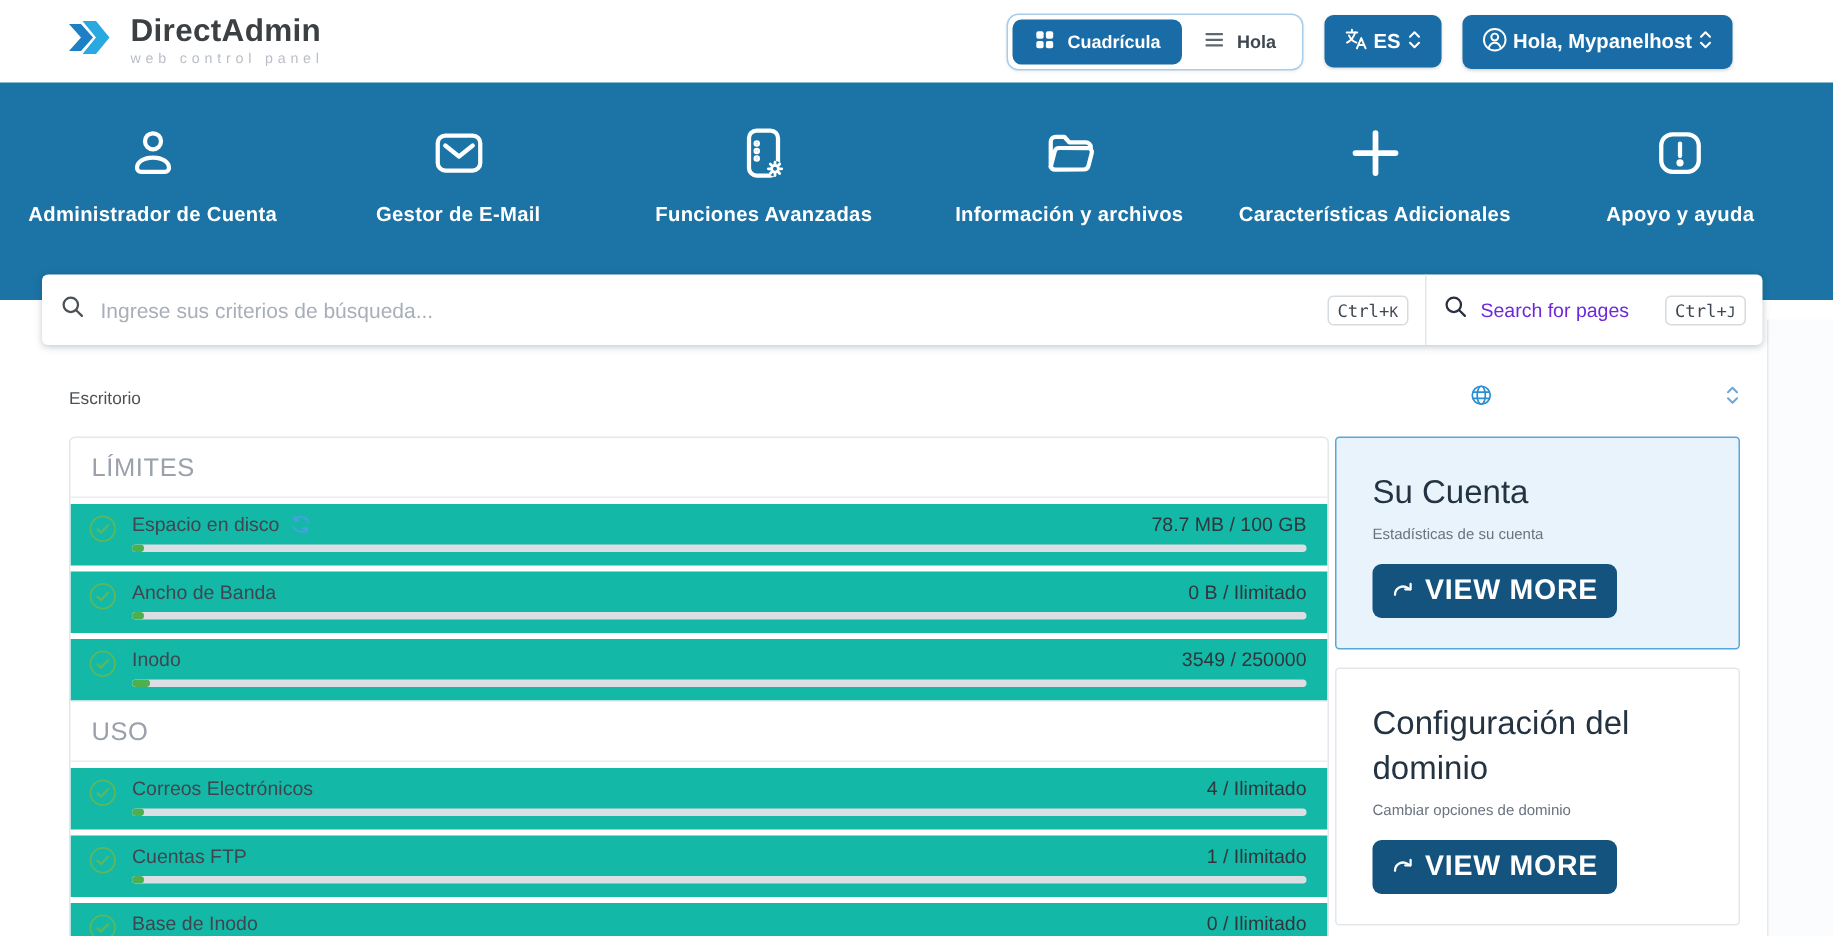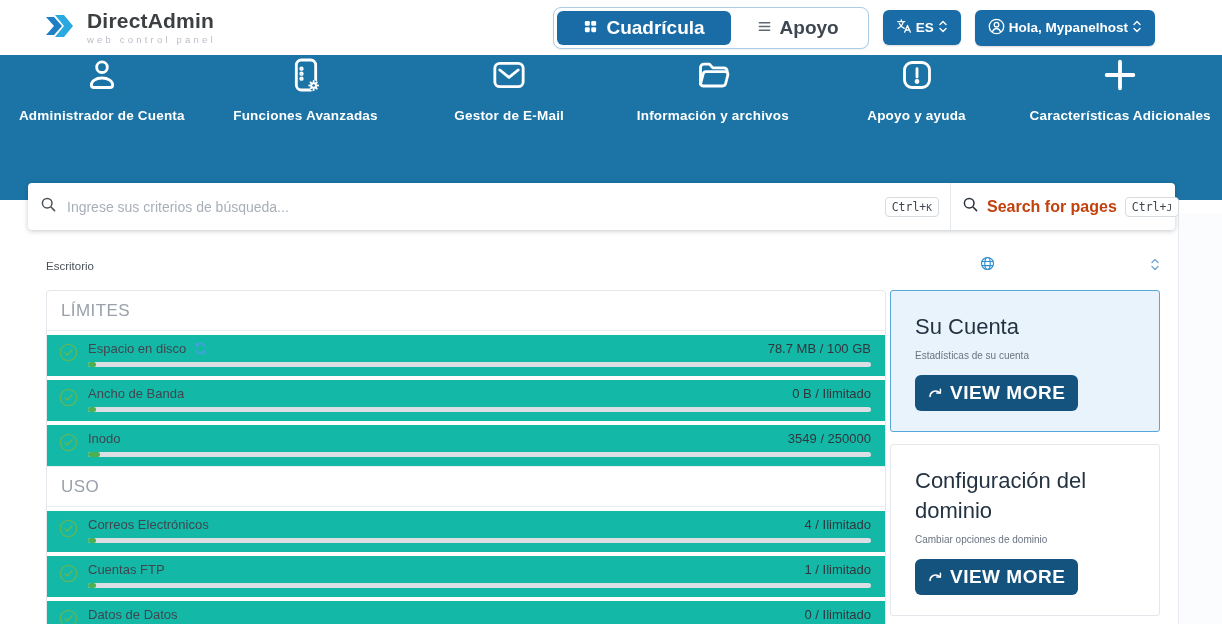--- a/index.html
+++ b/index.html
@@ -15,39 +15,39 @@
   html,body{width:1222px;height:624px;overflow:hidden;}
   body{font-family:"Liberation Sans",sans-serif;background:#fff;position:relative;}
 
   
   .topbar{height:55px;display:flex;align-items:center;padding:0 67px 0 40px;background:#fff;}
   .logo{display:flex;align-items:center;gap:9px;cursor:pointer;}
   .logo-text .t1{font-size:21px;font-weight:bold;color:#3c4043;letter-spacing:.2px;line-height:1;}
   .logo-text .t2{font-size:9.5px;color:#b9bfc6;letter-spacing:3.2px;margin-top:3px;}
   .top-controls{margin-left:auto;display:flex;align-items:center;gap:14px;}
   .seg-group{display:flex;align-items:center;border:1px solid #a9cce9;border-radius:8px;padding:3px;background:#fff;box-shadow:0 1px 2px rgba(0,0,0,.06);}
-  .seg{display:flex;align-items:center;gap:8px;font-size:19px;font-weight:600;padding:6px 26px;border-radius:6px;cursor:pointer;border:none;background:transparent;color:#3e4751;font-family:inherit;}
+  .seg{display:flex;align-items:center;gap:8px;font-size:12px;font-weight:600;padding:6px 14px;border-radius:6px;cursor:pointer;border:none;background:transparent;color:#3e4751;font-family:inherit;}
   .seg.active{background:var(--button-blue);color:#fff;}
   .pill-btn{display:flex;align-items:center;gap:4px;background:var(--button-blue);color:#fff;font-size:13.5px;font-weight:600;padding:8px 13px;border-radius:6px;border:none;cursor:pointer;font-family:inherit;box-shadow:0 1px 2px rgba(0,0,0,.15);}
 
   
   .band{height:145px;background:var(--band-blue);display:flex;align-items:flex-start;}
-  .nav-item{flex:1;text-align:center;cursor:pointer;color:#fff;}
+  .nav-item{flex:1;text-align:center;padding-top:27px;cursor:pointer;color:#fff;}
   .nav-item .nicon{height:40px;display:flex;align-items:center;justify-content:center;margin-bottom:13px;}
   .nav-item .nlabel{font-size:13.5px;font-weight:600;letter-spacing:.2px;}
 
   
   .search-panel{position:relative;z-index:5;margin:-17px 47px 0 28px;height:47px;background:#fff;border-radius:4px;box-shadow:0 1px 5px rgba(20,40,60,.25);display:flex;align-items:stretch;}
   .search-left{flex:1;display:flex;align-items:center;gap:10px;padding:0 11px 0 12px;}
   .search-left input{flex:1;border:none;outline:none;font-size:14px;color:#333;font-family:inherit;background:transparent;}
   .search-left input::placeholder{color:#a8afb8;}
   .kbd{display:flex;align-items:baseline;border:1px solid #d6dbe0;border-radius:4px;padding:2px 6px;font-family:"DejaVu Sans Mono",monospace;font-size:11.5px;color:#3e4751;background:#fff;white-space:nowrap;}
   .kbd .key{font-size:9.5px;}
   .search-right{width:225px;border-left:1px solid #e4e7ea;display:flex;align-items:center;gap:8px;padding:0 11px;cursor:pointer;}
-  .search-right .sp-label{font-size:16px;color:#c2410c;white-space:nowrap;font-weight:bold;}
+  .search-right .sp-label{font-size:13px;color:#6d28d9;white-space:nowrap;}
 
   
   .crumb-row{display:flex;align-items:center;padding:24px 62px 9px 46px;}
   .crumb{font-size:11.5px;color:#4a5157;cursor:pointer;}
   .domain-select{margin-left:auto;width:180px;display:flex;align-items:center;cursor:pointer;padding:2px 0;}
   .domain-select .dval{flex:1;font-size:12px;color:#c9cfd6;padding:0 8px;}
 
   
   .main{display:flex;align-items:flex-start;padding:4px 62px 0 46px;gap:4px;}
   .stats-card{flex:1;border:1px solid #e3e6ea;border-radius:4px;background:#fff;overflow:hidden;}
@@ -104,21 +104,21 @@
           </svg>
         </span>
         <span>Cuadrícula</span>
       </button>
       <button class="seg">
         <span>
           <svg width="15" height="15" viewBox="0 0 16 16" fill="none" stroke="#5f6771" stroke-width="1.6" stroke-linecap="round">
             <path d="M2.5 4h11M2.5 8h11M2.5 12h11"></path>
           </svg>
         </span>
-        <span>Apoyo</span>
+        <span>Hola</span>
       </button>
     </div>
 
     <button class="pill-btn">
       <span>
         <svg width="16" height="16" viewBox="0 0 16 16" fill="none" stroke="#fff" stroke-width="1.3" stroke-linecap="round" stroke-linejoin="round">
           <path d="M1.8 3.6h7M5.3 1.8v1.8"></path>
           <path d="M7.4 3.6c-.8 3-2.8 5.4-5.4 6.8"></path>
           <path d="M3.3 5.6c1 2.4 2.9 4.1 5 4.8"></path>
           <path d="M8.6 14.2l2.9-6.8 2.9 6.8M9.6 12h3.8"></path>
@@ -157,73 +157,73 @@
         <circle cx="12" cy="7.3" r="3.2"></circle>
         <path d="M12 13.8c-3.8 0-6.4 1.9-6.4 4.2 0 .9.7 1.5 1.6 1.5h9.6c.9 0 1.6-.6 1.6-1.5 0-2.3-2.6-4.2-6.4-4.2z"></path>
       </svg>
     </div>
     <div class="nlabel">Administrador de Cuenta</div>
   </div>
 
   <div class="nav-item">
     <div class="nicon">
       <svg width="40" height="40" viewBox="0 0 24 24" fill="none" stroke="#fff" stroke-width="1.7" stroke-linecap="round" stroke-linejoin="round">
+        <rect x="3.5" y="5" width="17" height="14" rx="3"></rect>
+        <path d="M6.5 9l5.5 4.4L17.5 9"></path>
+      </svg>
+    </div>
+    <div class="nlabel">Gestor de E-Mail</div>
+  </div>
+
+  <div class="nav-item">
+    <div class="nicon">
+      <svg width="40" height="40" viewBox="0 0 24 24" fill="none" stroke="#fff" stroke-width="1.7" stroke-linecap="round" stroke-linejoin="round">
         <rect x="6.2" y="3" width="11.6" height="18" rx="3"></rect>
         <circle cx="9.3" cy="8.2" r="0.45" fill="#fff"></circle>
         <circle cx="9.3" cy="11.2" r="0.45" fill="#fff"></circle>
         <circle cx="9.3" cy="14.2" r="0.45" fill="#fff"></circle>
         <circle cx="16.6" cy="18.3" r="3.1" fill="#1b74a5" stroke="none"></circle>
         <circle cx="16.6" cy="18.3" r="1.9" fill="#fff" stroke="none"></circle>
         <circle cx="16.6" cy="18.3" r="0.8" fill="#1b74a5" stroke="none"></circle>
         <g stroke="#fff" stroke-width="1.1">
           <path d="M16.6 15.6v1M16.6 20v1M13.9 18.3h1M18.3 18.3h1M14.7 16.4l.7.7M17.8 19.5l.7.7M18.5 16.4l-.7.7M15.4 19.5l-.7.7"></path>
         </g>
       </svg>
     </div>
     <div class="nlabel">Funciones Avanzadas</div>
   </div>
 
   <div class="nav-item">
     <div class="nicon">
       <svg width="40" height="40" viewBox="0 0 24 24" fill="none" stroke="#fff" stroke-width="1.7" stroke-linecap="round" stroke-linejoin="round">
-        <rect x="3.5" y="5" width="17" height="14" rx="3"></rect>
-        <path d="M6.5 9l5.5 4.4L17.5 9"></path>
-      </svg>
-    </div>
-    <div class="nlabel">Gestor de E-Mail</div>
-  </div>
-
-  <div class="nav-item">
-    <div class="nicon">
-      <svg width="40" height="40" viewBox="0 0 24 24" fill="none" stroke="#fff" stroke-width="1.7" stroke-linecap="round" stroke-linejoin="round">
         <path d="M4.5 17.5v-10a2 2 0 0 1 2-2h3.4l2 2.2h6.6a2 2 0 0 1 2 2v.8"></path>
         <path d="M4.5 17.5l1.6-6.2a1.8 1.8 0 0 1 1.7-1.3h11.5a1.6 1.6 0 0 1 1.6 2l-1.3 5.1a2 2 0 0 1-1.9 1.5H6.4a1.9 1.9 0 0 1-1.9-1.1z"></path>
       </svg>
     </div>
     <div class="nlabel">Información y archivos</div>
+  </div>
+
+  <div class="nav-item">
+    <div class="nicon">
+      <svg width="40" height="40" viewBox="0 0 24 24" fill="none" stroke="#fff" stroke-width="2.3" stroke-linecap="round">
+        <path d="M12 4v16M4 12h16"></path>
+      </svg>
+    </div>
+    <div class="nlabel">Características Adicionales</div>
   </div>
 
   <div class="nav-item">
     <div class="nicon">
       <svg width="40" height="40" viewBox="0 0 24 24" fill="none" stroke="#fff" stroke-width="1.7" stroke-linecap="round" stroke-linejoin="round">
         <rect x="4.5" y="4.5" width="15" height="15" rx="4.5"></rect>
         <path d="M12 8.2v5"></path>
         <circle cx="12" cy="15.9" r="0.6" fill="#fff"></circle>
       </svg>
     </div>
     <div class="nlabel">Apoyo y ayuda</div>
-  </div>
-
-  <div class="nav-item">
-    <div class="nicon">
-      <svg width="40" height="40" viewBox="0 0 24 24" fill="none" stroke="#fff" stroke-width="2.3" stroke-linecap="round">
-        <path d="M12 4v16M4 12h16"></path>
-      </svg>
-    </div>
-    <div class="nlabel">Características Adicionales</div>
   </div>
 </nav>
 
 <div class="search-panel">
   <div class="search-left">
     <span>
       <svg width="17" height="17" viewBox="0 0 17 17" fill="none" stroke="#4a5157" stroke-width="1.5" stroke-linecap="round">
         <circle cx="7.2" cy="7.2" r="4.8"></circle>
         <path d="M11 11l3.6 3.6"></path>
       </svg>
@@ -383,21 +383,21 @@
 
       <div class="stat-row">
         <span>
           <svg width="19" height="19" viewBox="0 0 19 19" fill="none" stroke="#5cb85c" stroke-linecap="round" stroke-linejoin="round">
             <circle cx="9.5" cy="9.5" r="8.2" stroke-width="1.2"></circle>
             <path d="M6 9.8l2.3 2.3 4.7-5" stroke-width="1.5"></path>
           </svg>
         </span>
         <div class="row-body">
           <div class="row-line">
-            <span class="row-label">Datos de Datos</span>
+            <span class="row-label">Base de Inodo</span>
             <span class="row-value">0 / Ilimitado</span>
           </div>
           <div class="pbar">
             <div class="pfill" style="width: 1%;"></div>
           </div>
         </div>
       </div>
     </div>
   </div>
 

